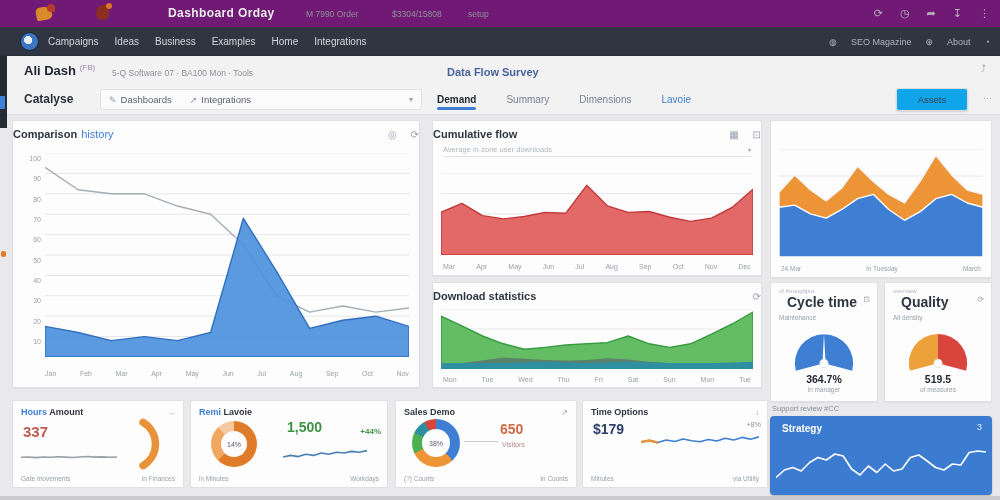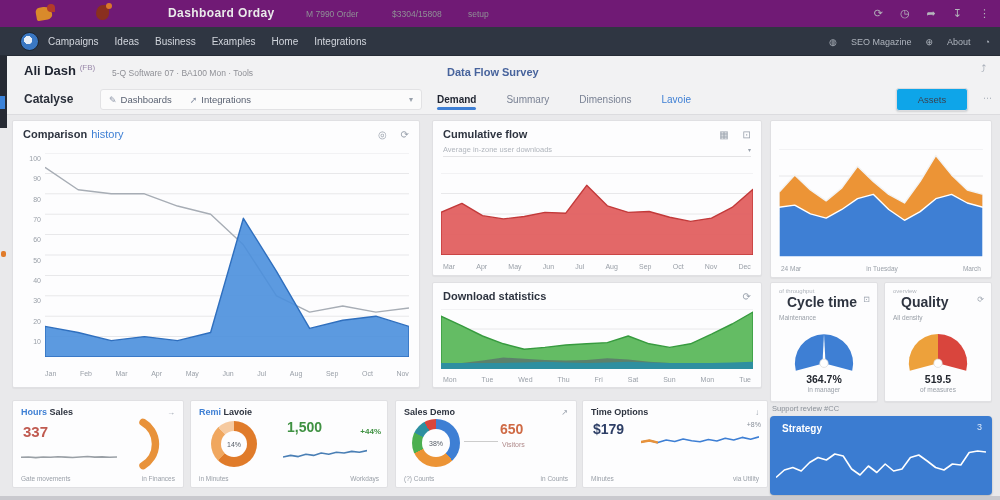--- a/index.html
+++ b/index.html
@@ -44,21 +44,21 @@
   .ctabs{position:absolute;left:437px;top:88px;display:flex;gap:30px;height:24px;align-items:center;}
   .ctab{font-size:10px;color:#7a8294;position:relative;padding-bottom:2px;cursor:default;}
   .ctab.active{color:#1f2430;font-weight:bold;}
   .ctab.active::after{content:"";position:absolute;left:0;right:0;bottom:-3px;height:3px;background:#3e7fd4;border-radius:2px;}
   .ctab.link{color:#3e7fd4;}
   .assets-btn{position:absolute;left:896px;top:88px;width:70px;height:21px;background:#0ea5e9;border:1px solid #dcdcdf;border-radius:3px;
               box-shadow:0 1px 2px rgba(0,0,0,.14);font-size:9.5px;color:#3a4150;display:flex;align-items:center;justify-content:center;}
   .toolbar-icon{position:absolute;right:8px;top:93px;font-size:9px;color:#9aa2ad;}
   
   .panel{position:absolute;background:#fdfdfe;border:1px solid #e0e0e3;border-radius:2px;box-sizing:border-box;box-shadow:0 1px 1px rgba(0,0,0,.04);}
-  .p-head{display:flex;align-items:center;padding:7px 10px 3px;}
+  .p-head{display:flex;align-items:center;padding:7px 0 3px;}
   .p-title{font-size:11px;font-weight:bold;color:#2e3440;}
   .p-link{color:#3e7fd4;font-weight:normal;margin-left:4px;}
   .p-icons{margin-left:auto;display:flex;gap:14px;color:#9aa2ad;font-size:10px;}
   .chart-box{position:absolute;}
   .chart-box svg{width:100%;height:100%;display:block;}
   .xaxis{position:absolute;display:flex;justify-content:space-between;}
   .xaxis .tick{font-size:7px;color:#9aa0a8;}
   #panel-comparison{left:12px;top:120px;width:408px;height:268px;}
   .yaxis{position:absolute;left:6px;top:34px;bottom:42px;width:22px;display:flex;flex-direction:column;justify-content:space-between;align-items:flex-end;}
   .yaxis .tick{font-size:7px;color:#9aa0a8;}
@@ -357,21 +357,21 @@
         <path d="M50,58 L50.0,16.0 A42,42 0 0 1 90.6,68.9 Z" fill="#d9453d"></path>
         <circle cx="50" cy="58" r="6" fill="#ffffff" stroke="#d8d8d8"></circle>
       </svg>
     <div class="g-value">519.5</div>
     <div class="g-foot">of measures</div>
   </div>
 
   <div class="kpi" id="kpi1">
     <div class="kpi-head">
       <span class="kpi-title">
-        <span class="blue">Hours</span> <span>Sales</span>
+        <span class="blue">Hours</span> <span>Amount</span>
       </span>
       <span class="kpi-icon">→</span>
     </div>
     <div class="v1">337</div>
     <svg id="spark1" viewBox="0 0 100 100" preserveAspectRatio="none">
         <path d="M0.0,52.0 L7.7,50.0 L15.4,54.0 L23.1,50.0 L30.8,52.0 L38.5,48.0 L46.2,51.0 L53.8,53.0 L61.5,50.0 L69.2,47.0 L76.9,51.0 L84.6,49.0 L92.3,52.0 L100.0,50.0" fill="none" stroke="#9aa0a6" stroke-width="1.6" vector-effect="non-scaling-stroke" stroke-linejoin="round"></path>
       </svg>
     <svg id="arc1" viewBox="0 0 56 92">
         <path d="M14,8 A44,44 0 0 1 14,84" fill="none" stroke="#e8923a" stroke-width="13" stroke-linecap="round"></path>
       </svg>

